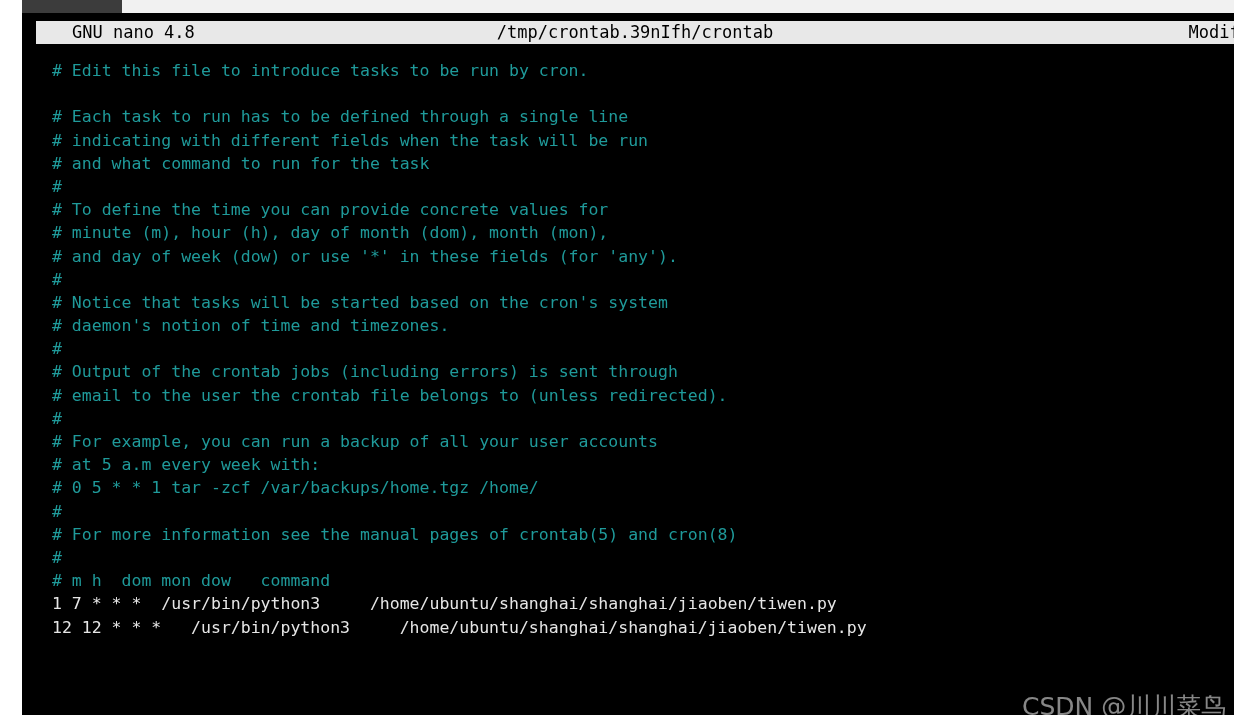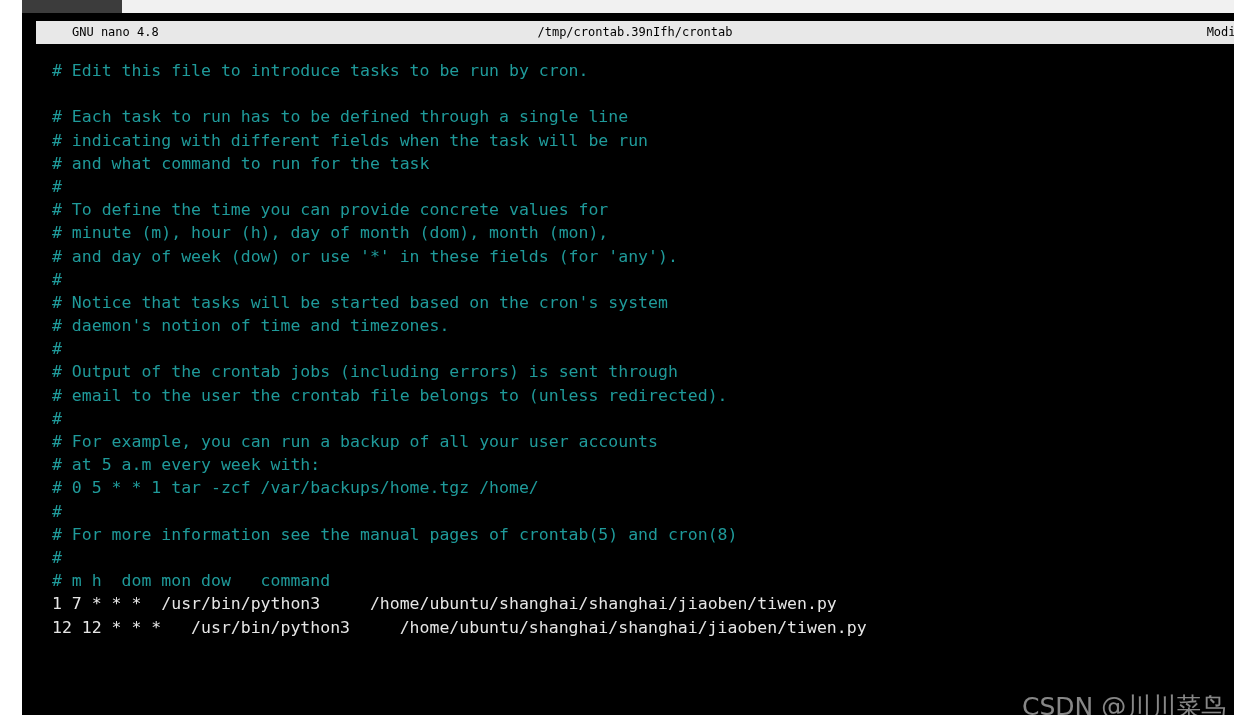--- a/index.html
+++ b/index.html
@@ -37,21 +37,21 @@
     background: #000000;
     overflow: hidden;
   }
   
   .nano-titlebar {
     position: absolute;
     left: 14px; top: 8px;
     width: 1198px; height: 23px;
     background: #e8e8e8;
     color: #000000;
-    font-size: 12px;
+    font-size: 17px;
     line-height: 23px;
     white-space: pre;
     overflow: hidden;
   }
   .nano-titlebar .tb-ver {
     position: absolute; left: 36px; top: 0;
   }
   .nano-titlebar .tb-file {
     position: absolute; left: 0; top: 0;
     width: 100%;

